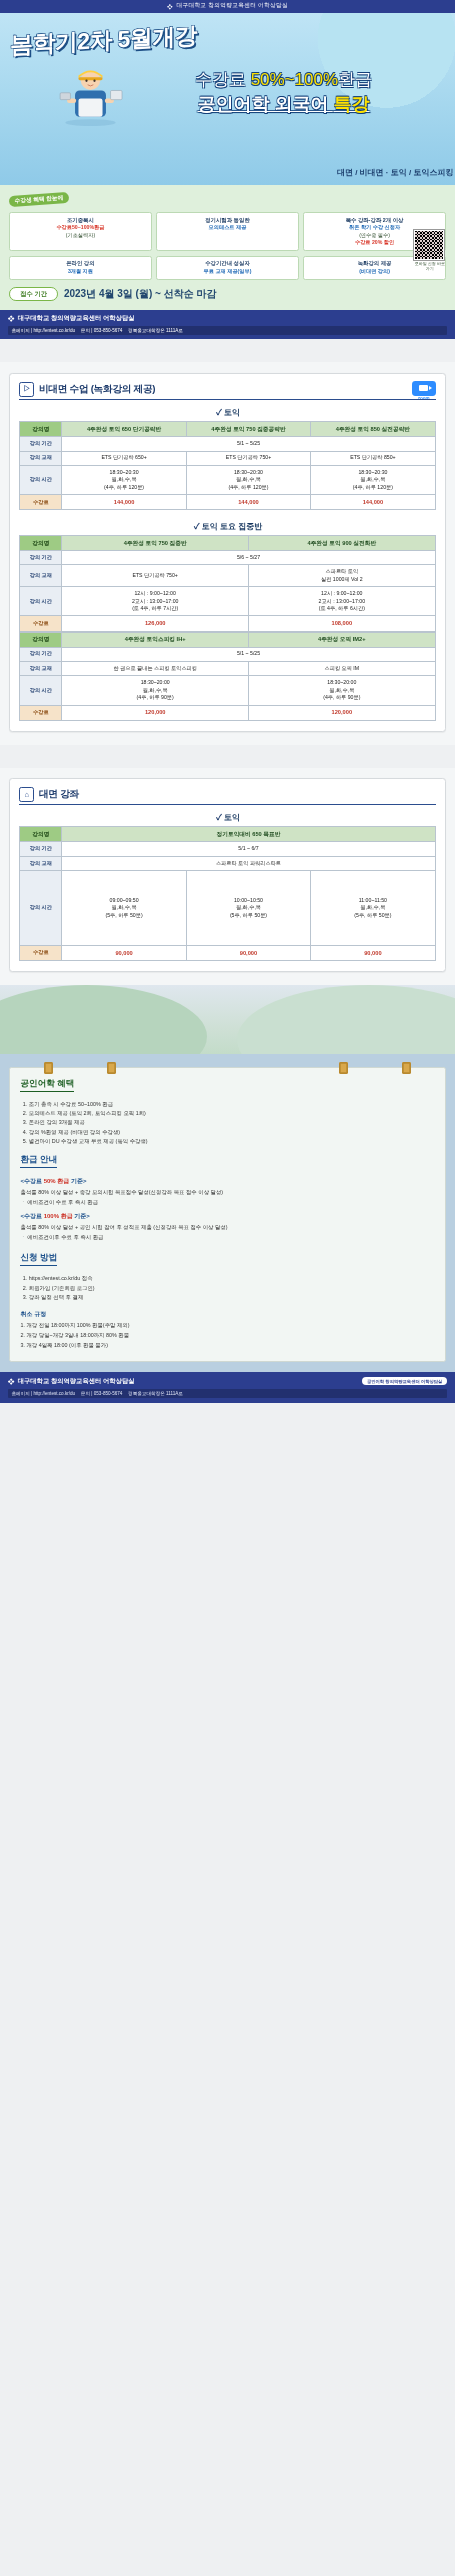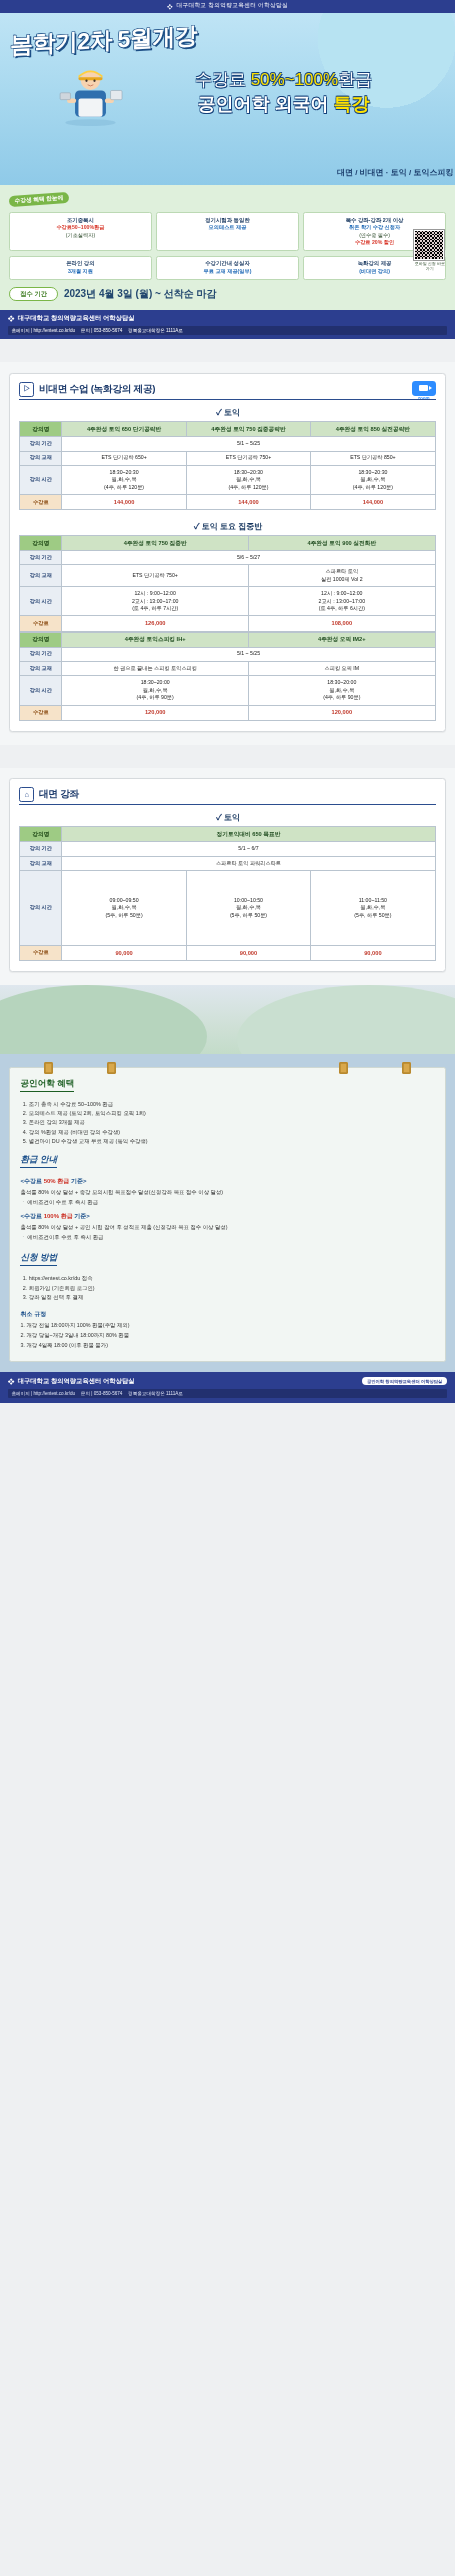--- a/index.html
+++ b/index.html
@@ -44,20 +44,21 @@
     width:321px;
   }
   .hero-sub .l1 {
     font-size:17px; font-weight:normal; color:#fff;
     text-shadow:1.1px 1.1px 0 #14407a, -0.6px -0.6px 0 #14407a, 0.6px -0.6px 0 #14407a, -0.6px 0.6px 0 #14407a;
   }
   .hero-sub .l1 .hl { color:#ffe200; }
   .hero-sub .l2 {
     font-size:18px; font-weight:bold; color:#fff; margin-top:1.1px;
     text-shadow:1.1px 1.1px 0 #14407a, -0.6px -0.6px 0 #14407a, 0.6px -0.6px 0 #14407a, -0.6px 0.6px 0 #14407a;
+    text-decoration:underline;
   }
   .hero-sub .l2 .hl { color:#ffe200; }
   .hero-courses {
     position:absolute; left:123px; top:99px; width:321px;
     text-align:center; font-size:8px; font-weight:bold; color:#1c3f6e;
   }
 
   
   .infoband {
     position:relative; background:#dff0dc; padding:8px 9.2px 5.7px 9.2px;
@@ -193,21 +194,21 @@
   .clip {
     position:absolute; top:-5.7px; width:9.2px; height:12.6px;
     background:#d9a84b; border-radius:1.7px; box-shadow:inset 0 0 0 1.7px #b8892f;
   }
   .clip.c1 { left:34px; } .clip.c2 { left:97px; }
   .clip.c3 { right:97px; } .clip.c4 { right:34px; }
   .notes h3 {
     margin:0 0 4.6px 0; font-size:8.6px; color:#1d5e23; display:inline-block;
     border-bottom:1.1px solid #1d5e23; padding-bottom:1.1px;
   }
-  .notes h3.blue { color:#1b4f8a; border-bottom-color:#1b4f8a;font-style:italic; }
+  .notes h3.blue { color:#1b4f8a; border-bottom-color:#1b4f8a; }
   .notes ol { margin:3.4px 0 8px 9.2px; padding:0; }
   .notes ol li { font-size:5.4px; line-height:1.7; color:#333; }
   .notes .blue { color:#1b4f8a; font-weight:bold; }
   .notes .grp-title {
     font-size:6px; font-weight:bold; color:#1b4f8a; margin:4.6px 0 1.7px 0;
   }
   .notes .grp-title .r { color:#cc2f24; }
   .notes p.line { margin:1.1px 0; font-size:5.4px; line-height:1.7; color:#333; }
   .notes .apply li { font-size:5.4px; }
   .notes .cancel { margin-top:5.7px; }

